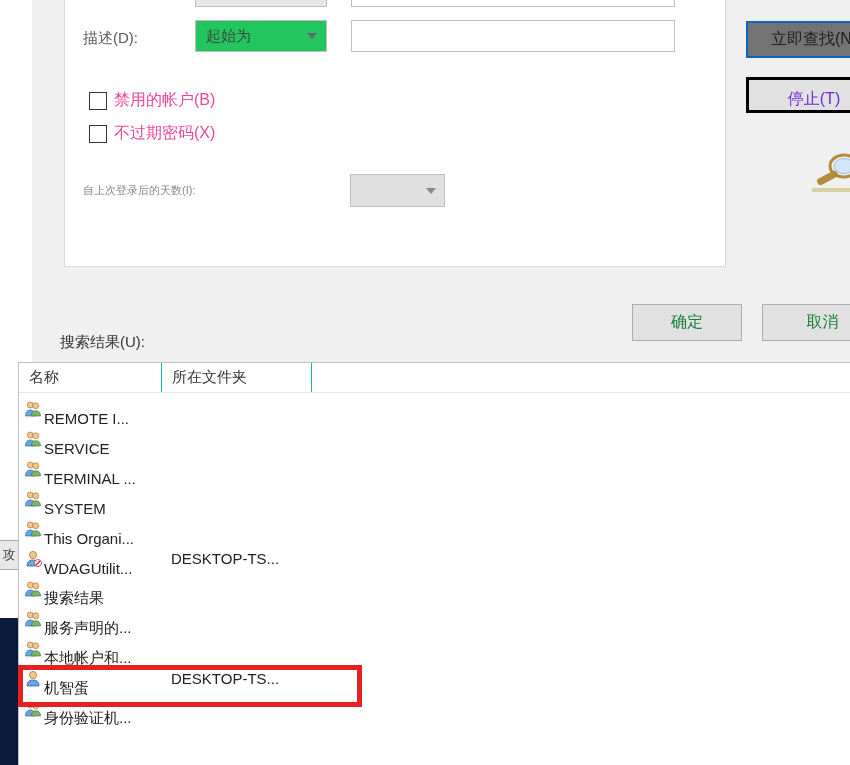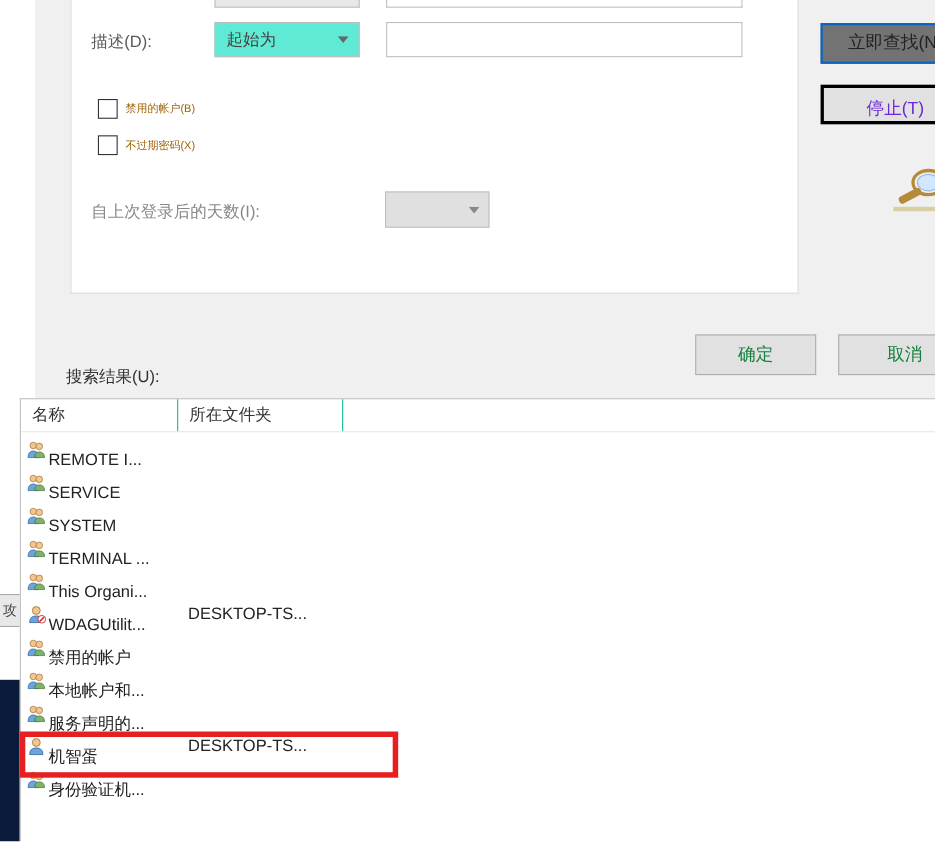--- a/index.html
+++ b/index.html
@@ -22,21 +22,21 @@
       position: absolute;
       left: 32px; top: 0; width: 662px; height: 267px;
       background: #fff;
       border: 1px solid #d9d9d9;
       border-top: none;
     }
     .label { color: #5a5a5a; font-size: 15px; }
     .desc-label { position: absolute; left: 18px; top: 29px; }
     .desc-dropdown {
       position: absolute; left: 130px; top: 20px; width: 132px; height: 32px;
-      background: #5eead4; border: 1px solid #bfbfbf;
+      background: #22c55e; border: 1px solid #bfbfbf;
       display: flex; align-items: center; padding-left: 10px;
       color: #444; font-size: 15px;
     }
     .desc-dropbtn {
       position: absolute; right: 0; top: 0; width: 28px; height: 30px;
       display: flex; align-items: center; justify-content: center;
     }
     .chev { width: 10px; height: 6px; }
     .desc-input {
       position: absolute; left: 286px; top: 20px; width: 324px; height: 32px;
@@ -51,22 +51,22 @@
       position: absolute; left: 130px; top: 0; width: 132px; height: 7px;
       border-left: 1px solid #bfbfbf; border-right: 1px solid #bfbfbf; border-bottom: 1px solid #bfbfbf;
       background: #e8e8e8;
     }
     .checkbox-row { position: absolute; display: flex; align-items: center; }
     .cb-disabled { left: 24px; top: 90px; }
     .cb-noexpiry { left: 24px; top: 123px; }
     .checkbox {
       width: 18px; height: 18px; border: 1px solid #333; background: #fff; margin-right: 7px;
     }
-    .checkbox-label { color: #a16207; font-size: 10px; }
-    .days-label { position: absolute; left: 18px; top: 183px; color: #888; font-size: 15px; }
+    .checkbox-label { color: #ec4899; font-size: 16px; }
+    .days-label { position: absolute; left: 18px; top: 183px; color: #888; font-size: 11px; }
     .days-dropdown {
       position: absolute; left: 285px; top: 174px; width: 95px; height: 33px;
       background: #e0e0e0; border: 1px solid #bfbfbf;
     }
     .days-dropbtn {
       position: absolute; right: 0; top: 0; width: 26px; height: 31px;
       display: flex; align-items: center; justify-content: center;
     }
     .btn-findnow { position: absolute; left: 714px; top: 21px; width: 136px; height: 37px;
       background: #737373; border: 2px solid #0a64c2; display: flex; align-items: center; justify-content: center;
@@ -219,33 +219,33 @@
       </div>
       <div class="row">
         <span class="icon">
           <svg width="18" height="18" viewBox="0 0 18 18">
             <circle cx="6.3" cy="6" r="3" fill="#f2c68c" stroke="#9a6b33" stroke-width="0.6"></circle>
             <circle cx="11.7" cy="6.8" r="3" fill="#f2c68c" stroke="#9a6b33" stroke-width="0.6"></circle>
             <path d="M1.5 17 C1.5 12.2 4 11 6.3 11 C8.6 11 11 12.2 11 17 Z" fill="#6aa5e0" stroke="#2c5a96" stroke-width="0.6"></path>
             <path d="M7.5 17 C7.5 12.8 9.5 11.8 11.7 11.8 C13.9 11.8 16.5 12.8 16.5 17 Z" fill="#7db26a" stroke="#3d6b2f" stroke-width="0.6"></path>
           </svg>
         </span>
+        <span class="name-cell">TERMINAL ...</span>
+        <span class="folder-cell"></span>
+      </div>
+      <div class="row">
+        <span class="icon">
+          <svg width="18" height="18" viewBox="0 0 18 18">
+            <circle cx="6.3" cy="6" r="3" fill="#f2c68c" stroke="#9a6b33" stroke-width="0.6"></circle>
+            <circle cx="11.7" cy="6.8" r="3" fill="#f2c68c" stroke="#9a6b33" stroke-width="0.6"></circle>
+            <path d="M1.5 17 C1.5 12.2 4 11 6.3 11 C8.6 11 11 12.2 11 17 Z" fill="#6aa5e0" stroke="#2c5a96" stroke-width="0.6"></path>
+            <path d="M7.5 17 C7.5 12.8 9.5 11.8 11.7 11.8 C13.9 11.8 16.5 12.8 16.5 17 Z" fill="#7db26a" stroke="#3d6b2f" stroke-width="0.6"></path>
+          </svg>
+        </span>
         <span class="name-cell">SYSTEM</span>
-        <span class="folder-cell"></span>
-      </div>
-      <div class="row">
-        <span class="icon">
-          <svg width="18" height="18" viewBox="0 0 18 18">
-            <circle cx="6.3" cy="6" r="3" fill="#f2c68c" stroke="#9a6b33" stroke-width="0.6"></circle>
-            <circle cx="11.7" cy="6.8" r="3" fill="#f2c68c" stroke="#9a6b33" stroke-width="0.6"></circle>
-            <path d="M1.5 17 C1.5 12.2 4 11 6.3 11 C8.6 11 11 12.2 11 17 Z" fill="#6aa5e0" stroke="#2c5a96" stroke-width="0.6"></path>
-            <path d="M7.5 17 C7.5 12.8 9.5 11.8 11.7 11.8 C13.9 11.8 16.5 12.8 16.5 17 Z" fill="#7db26a" stroke="#3d6b2f" stroke-width="0.6"></path>
-          </svg>
-        </span>
-        <span class="name-cell">TERMINAL ...</span>
         <span class="folder-cell"></span>
       </div>
       <div class="row">
         <span class="icon">
           <svg width="18" height="18" viewBox="0 0 18 18">
             <circle cx="6.3" cy="6" r="3" fill="#f2c68c" stroke="#9a6b33" stroke-width="0.6"></circle>
             <circle cx="11.7" cy="6.8" r="3" fill="#f2c68c" stroke="#9a6b33" stroke-width="0.6"></circle>
             <path d="M1.5 17 C1.5 12.2 4 11 6.3 11 C8.6 11 11 12.2 11 17 Z" fill="#6aa5e0" stroke="#2c5a96" stroke-width="0.6"></path>
             <path d="M7.5 17 C7.5 12.8 9.5 11.8 11.7 11.8 C13.9 11.8 16.5 12.8 16.5 17 Z" fill="#7db26a" stroke="#3d6b2f" stroke-width="0.6"></path>
           </svg>
@@ -277,45 +277,45 @@
       </div>
       <div class="row">
         <span class="icon">
           <svg width="18" height="18" viewBox="0 0 18 18">
             <circle cx="6.3" cy="6" r="3" fill="#f2c68c" stroke="#9a6b33" stroke-width="0.6"></circle>
             <circle cx="11.7" cy="6.8" r="3" fill="#f2c68c" stroke="#9a6b33" stroke-width="0.6"></circle>
             <path d="M1.5 17 C1.5 12.2 4 11 6.3 11 C8.6 11 11 12.2 11 17 Z" fill="#6aa5e0" stroke="#2c5a96" stroke-width="0.6"></path>
             <path d="M7.5 17 C7.5 12.8 9.5 11.8 11.7 11.8 C13.9 11.8 16.5 12.8 16.5 17 Z" fill="#7db26a" stroke="#3d6b2f" stroke-width="0.6"></path>
           </svg>
         </span>
-        <span class="name-cell">禁用的帐户</span>
+        <span class="name-cell">搜索结果</span>
+        <span class="folder-cell"></span>
+      </div>
+      <div class="row">
+        <span class="icon">
+          <svg width="18" height="18" viewBox="0 0 18 18">
+            <circle cx="6.3" cy="6" r="3" fill="#f2c68c" stroke="#9a6b33" stroke-width="0.6"></circle>
+            <circle cx="11.7" cy="6.8" r="3" fill="#f2c68c" stroke="#9a6b33" stroke-width="0.6"></circle>
+            <path d="M1.5 17 C1.5 12.2 4 11 6.3 11 C8.6 11 11 12.2 11 17 Z" fill="#6aa5e0" stroke="#2c5a96" stroke-width="0.6"></path>
+            <path d="M7.5 17 C7.5 12.8 9.5 11.8 11.7 11.8 C13.9 11.8 16.5 12.8 16.5 17 Z" fill="#7db26a" stroke="#3d6b2f" stroke-width="0.6"></path>
+          </svg>
+        </span>
+        <span class="name-cell">服务声明的...</span>
         <span class="folder-cell"></span>
       </div>
       <div class="row">
         <span class="icon">
           <svg width="18" height="18" viewBox="0 0 18 18">
             <circle cx="6.3" cy="6" r="3" fill="#f2c68c" stroke="#9a6b33" stroke-width="0.6"></circle>
             <circle cx="11.7" cy="6.8" r="3" fill="#f2c68c" stroke="#9a6b33" stroke-width="0.6"></circle>
             <path d="M1.5 17 C1.5 12.2 4 11 6.3 11 C8.6 11 11 12.2 11 17 Z" fill="#6aa5e0" stroke="#2c5a96" stroke-width="0.6"></path>
             <path d="M7.5 17 C7.5 12.8 9.5 11.8 11.7 11.8 C13.9 11.8 16.5 12.8 16.5 17 Z" fill="#7db26a" stroke="#3d6b2f" stroke-width="0.6"></path>
           </svg>
         </span>
         <span class="name-cell">本地帐户和...</span>
-        <span class="folder-cell"></span>
-      </div>
-      <div class="row">
-        <span class="icon">
-          <svg width="18" height="18" viewBox="0 0 18 18">
-            <circle cx="6.3" cy="6" r="3" fill="#f2c68c" stroke="#9a6b33" stroke-width="0.6"></circle>
-            <circle cx="11.7" cy="6.8" r="3" fill="#f2c68c" stroke="#9a6b33" stroke-width="0.6"></circle>
-            <path d="M1.5 17 C1.5 12.2 4 11 6.3 11 C8.6 11 11 12.2 11 17 Z" fill="#6aa5e0" stroke="#2c5a96" stroke-width="0.6"></path>
-            <path d="M7.5 17 C7.5 12.8 9.5 11.8 11.7 11.8 C13.9 11.8 16.5 12.8 16.5 17 Z" fill="#7db26a" stroke="#3d6b2f" stroke-width="0.6"></path>
-          </svg>
-        </span>
-        <span class="name-cell">服务声明的...</span>
         <span class="folder-cell"></span>
       </div>
       <div class="row">
         <span class="icon">
           <svg width="18" height="18" viewBox="0 0 18 18">
             <circle cx="9" cy="6" r="3.6" fill="#f2c68c" stroke="#9a6b33" stroke-width="0.7"></circle>
             <path d="M3 17 C3 12 6 11 9 11 C12 11 15 12 15 17 Z" fill="#6aa5e0" stroke="#2c5a96" stroke-width="0.7"></path>
           </svg>
         </span>
         <span class="name-cell">机智蛋</span>

